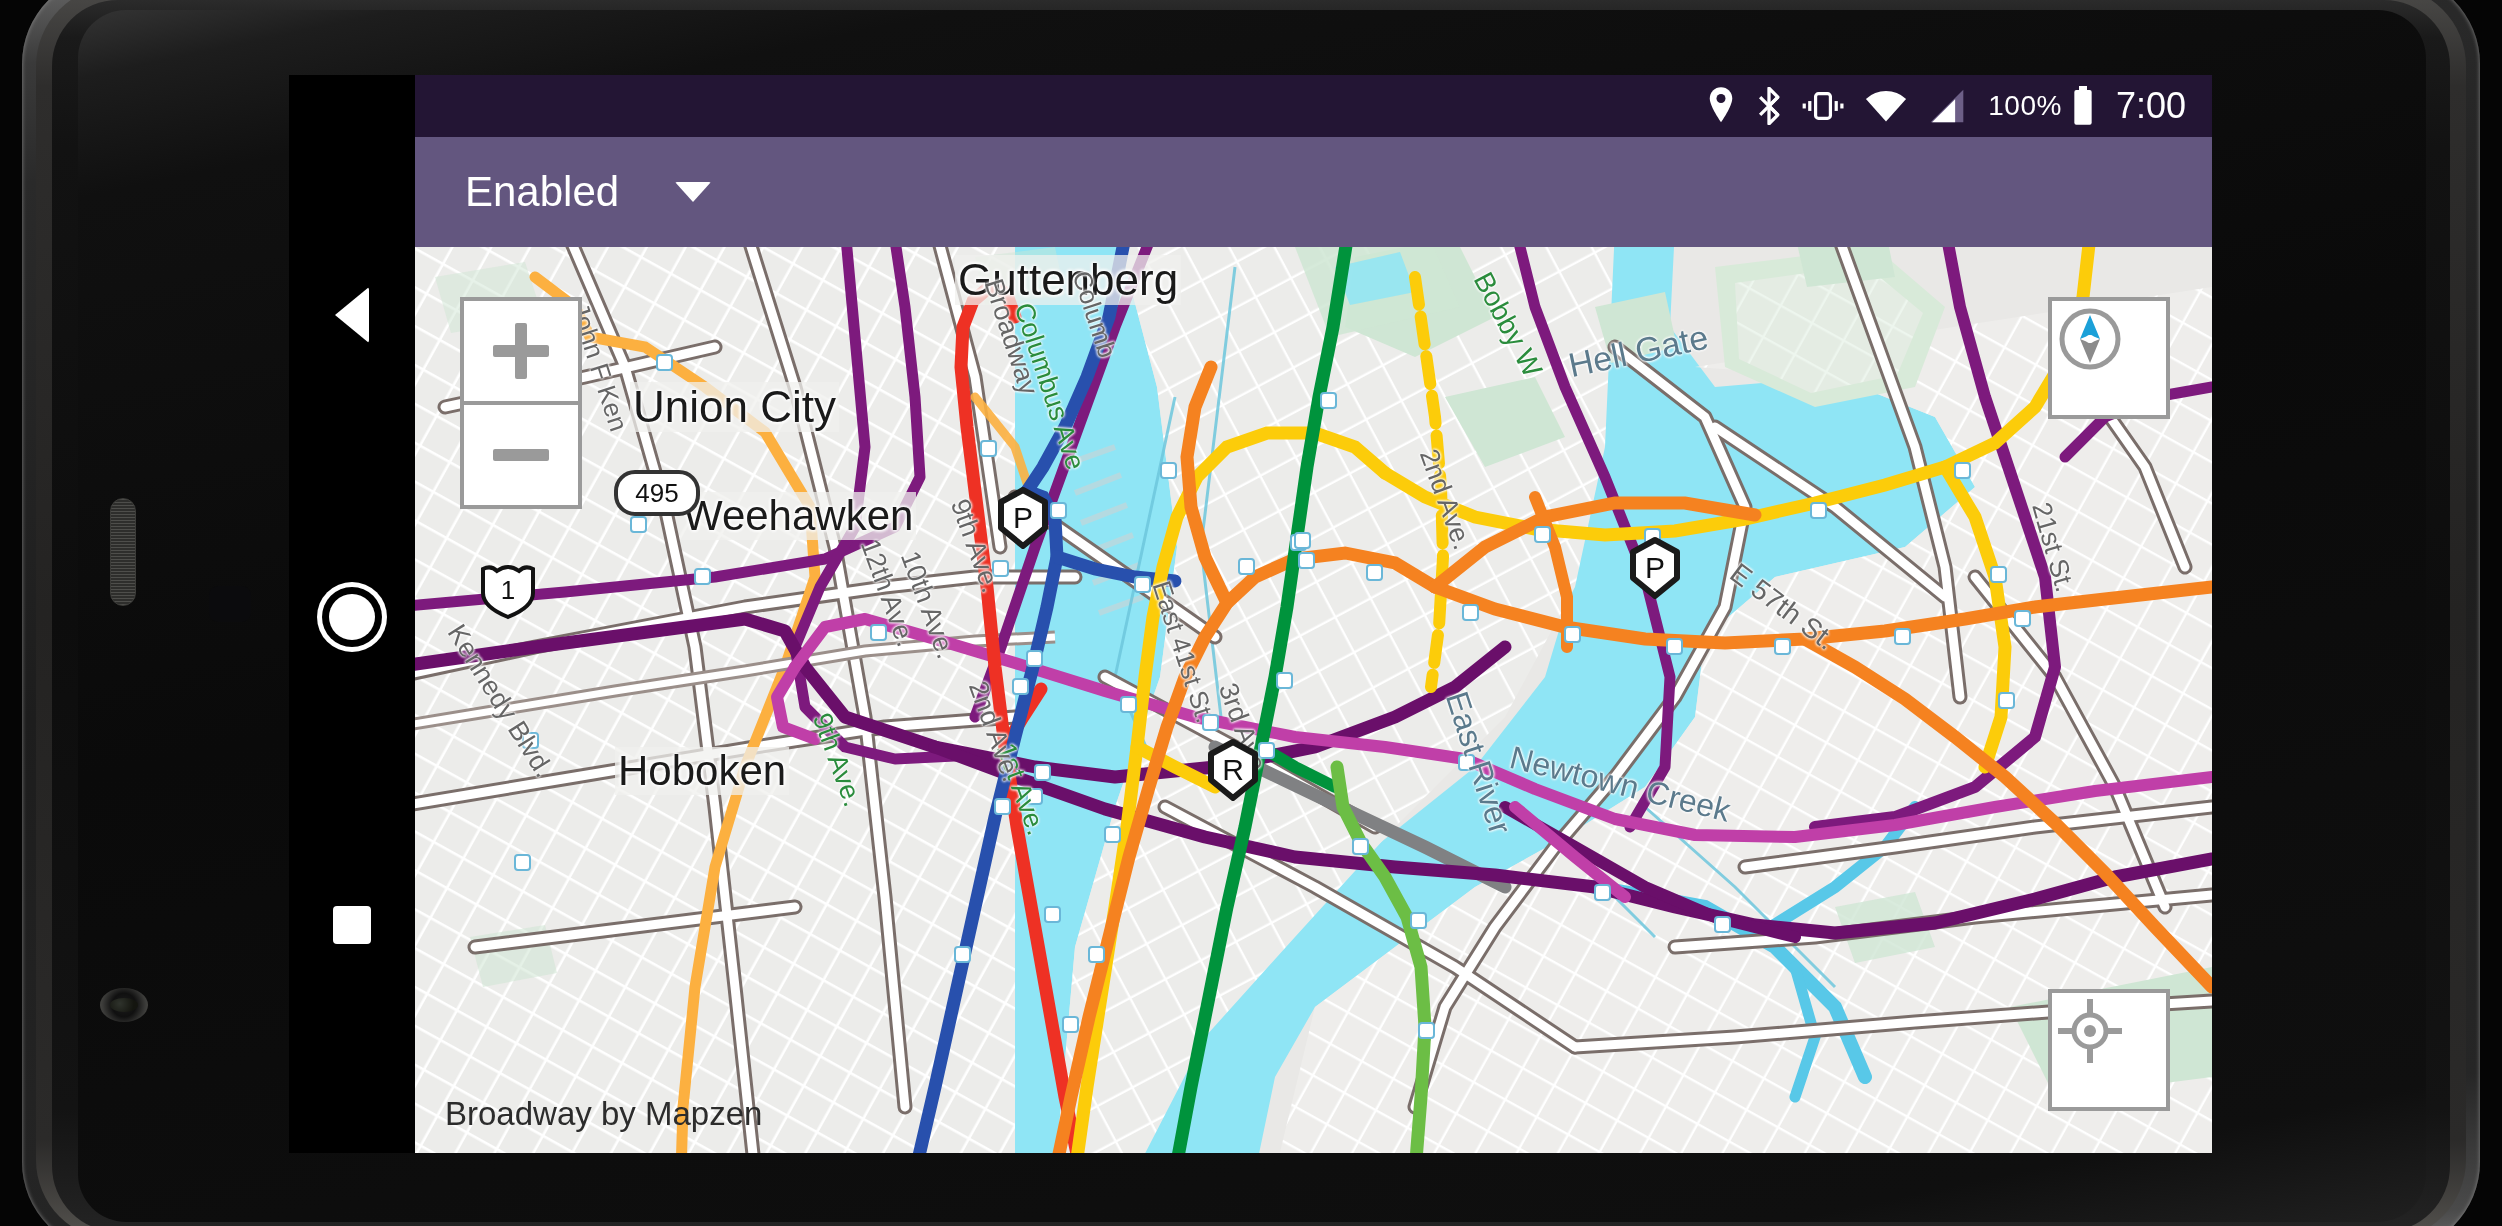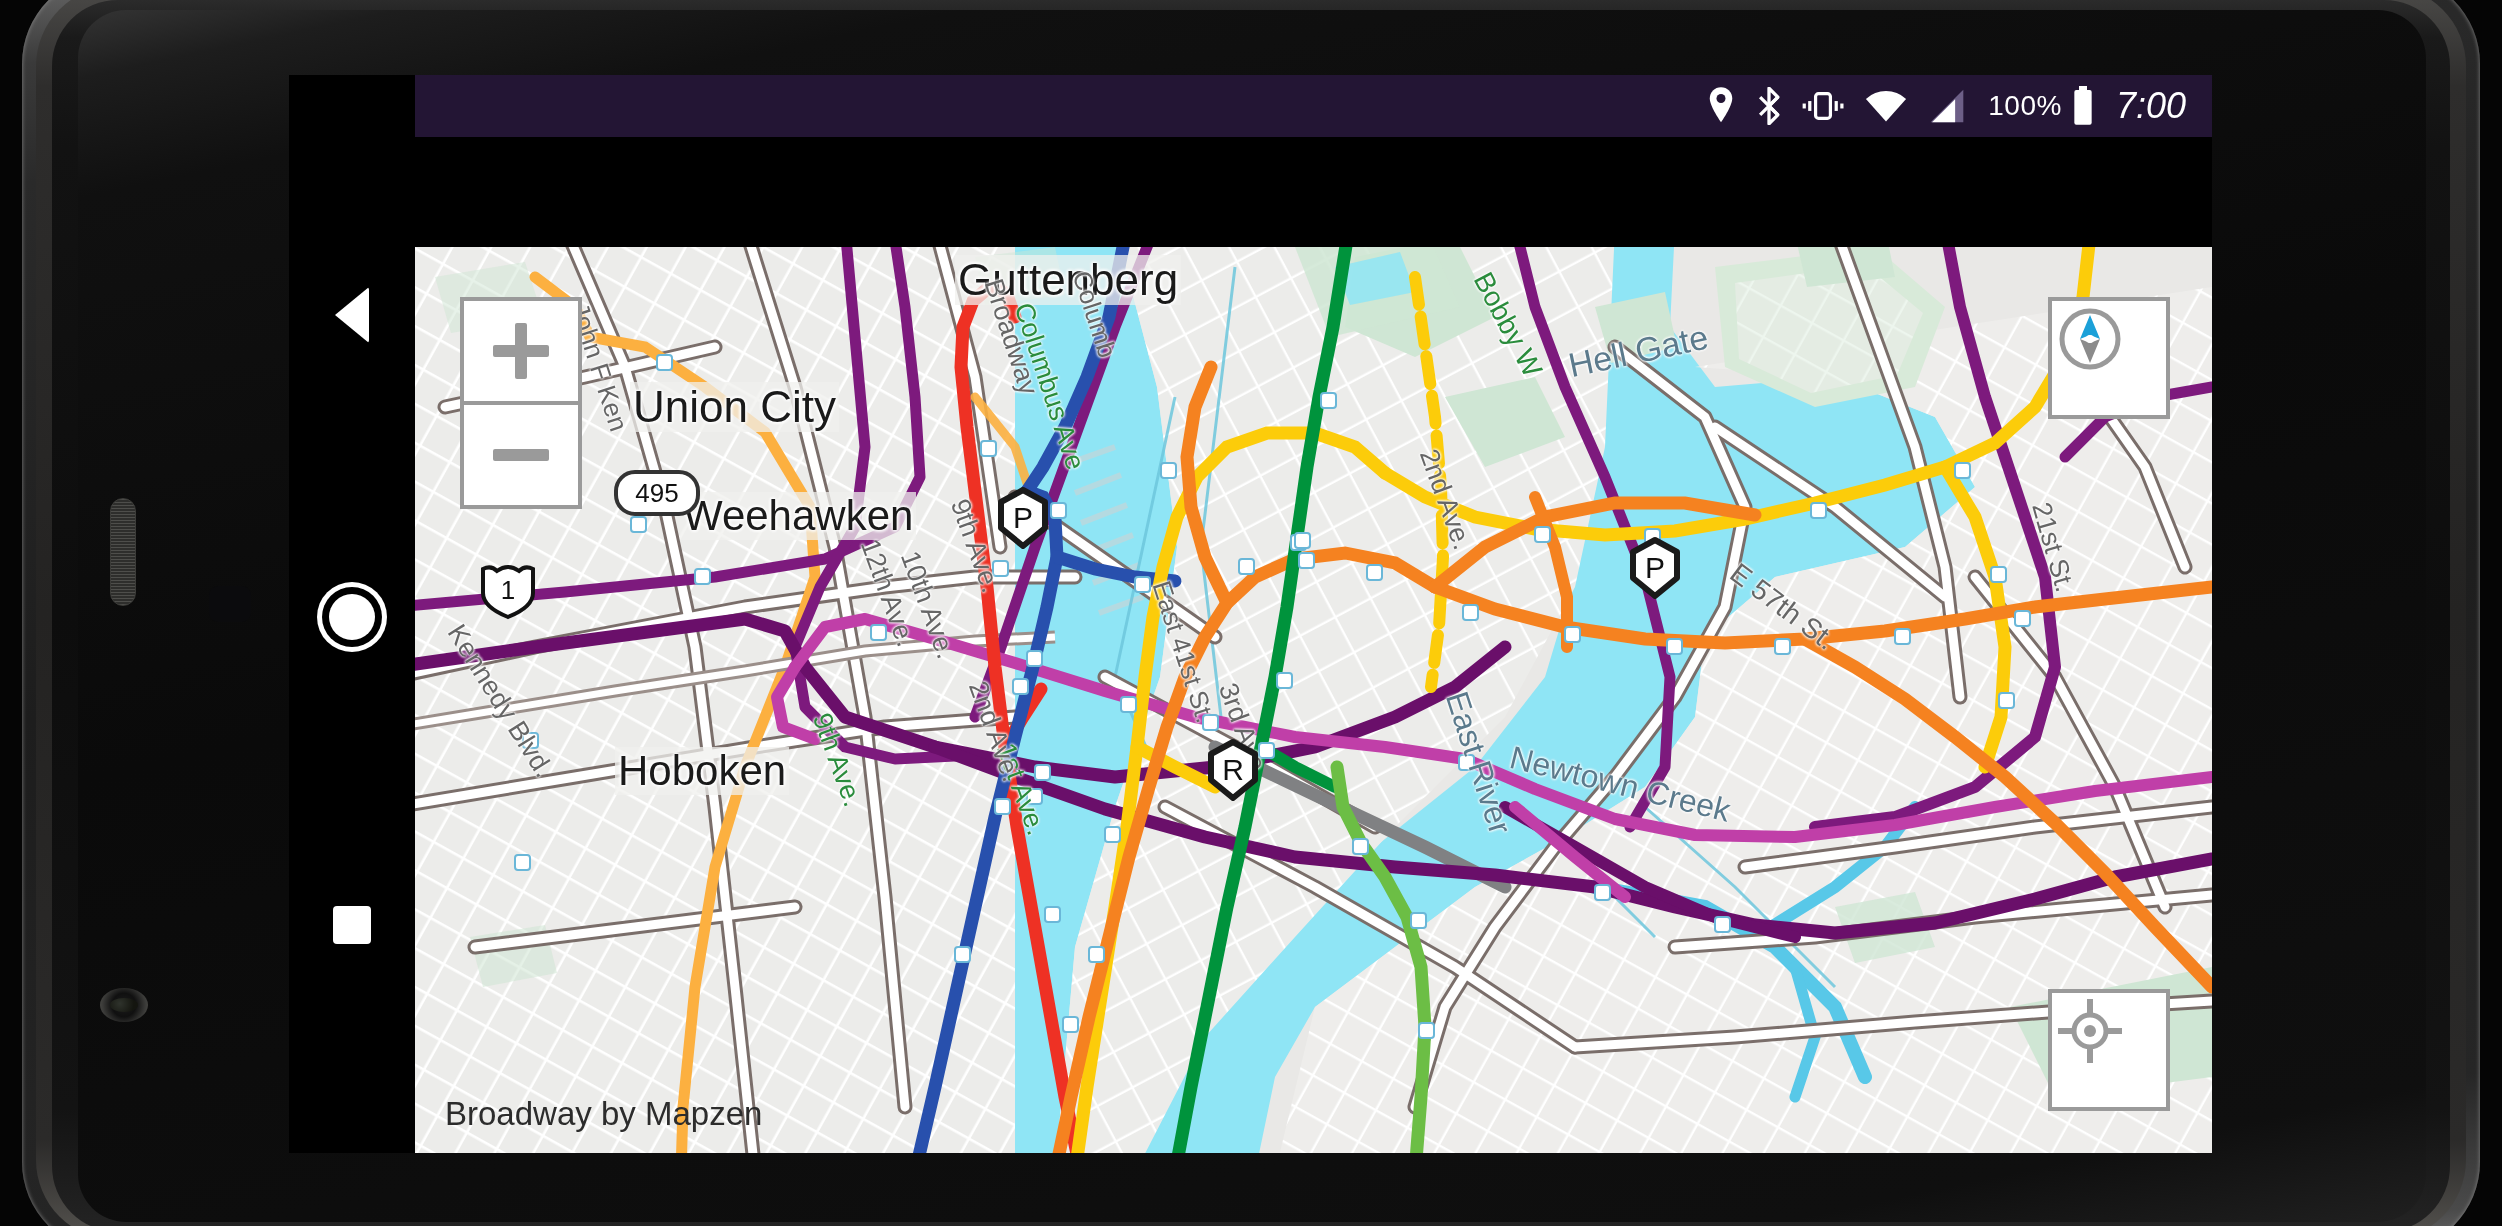--- a/index.html
+++ b/index.html
@@ -110,21 +110,21 @@
     position: absolute; left: 126px; top: 0;
     width: calc(100% - 126px); height: 62px;
     background: #231534;
     display: flex; align-items: center; justify-content: flex-end;
     padding-right: 26px;
     z-index: 30;
     color: #fff;
   }
   .sb-icon { margin-left: 20px; display:flex; align-items:center; }
   .sb-text { font-size: 28px; font-weight: 500; letter-spacing: .5px; margin-left: 22px; }
-  .sb-time { font-size: 36px; font-weight: 500; margin-left: 22px; font-style: italic; }
+  .sb-time { font-size: 36px; font-weight: 500; margin-left: 22px; }
 
   
   #toolbar {
     position: absolute; left: 126px; top: 62px;
     width: calc(100% - 126px); height: 110px;
     background: #63567f;
     display: flex; align-items: center;
     z-index: 30;
   }
   #spinner {
@@ -514,20 +514,26 @@
           <rect x="35" y="6" width="6" height="14" fill="#9a9a9a"></rect>
           <rect x="35" y="56" width="6" height="14" fill="#9a9a9a"></rect>
           <rect x="6" y="35" width="14" height="6" fill="#9a9a9a"></rect>
           <rect x="56" y="35" width="14" height="6" fill="#9a9a9a"></rect>
         </svg>
       </div>
 
       <div id="attribution">Broadway by Mapzen</div>
     </div>
 
+    <div id="toolbar">
+      <div id="spinner">
+        <span id="spinner-label">Enabled</span>
+        <span id="spinner-caret"></span>
+      </div>
+    </div>
 
     <div id="statusbar">
       <span class="sb-icon">
         <svg width="30" height="38" viewBox="0 0 24 30">
             <path d="M12 0C6.9 0 3 3.9 3 9c0 6.3 9 19 9 19s9-12.7 9-19c0-5.1-3.9-9-9-9z" fill="#fff"></path>
             <circle cx="12" cy="9" r="3.6" fill="#231534"></circle>
           </svg>
       </span>
       <span class="sb-icon">
         <svg width="26" height="38" viewBox="0 0 20 30">

